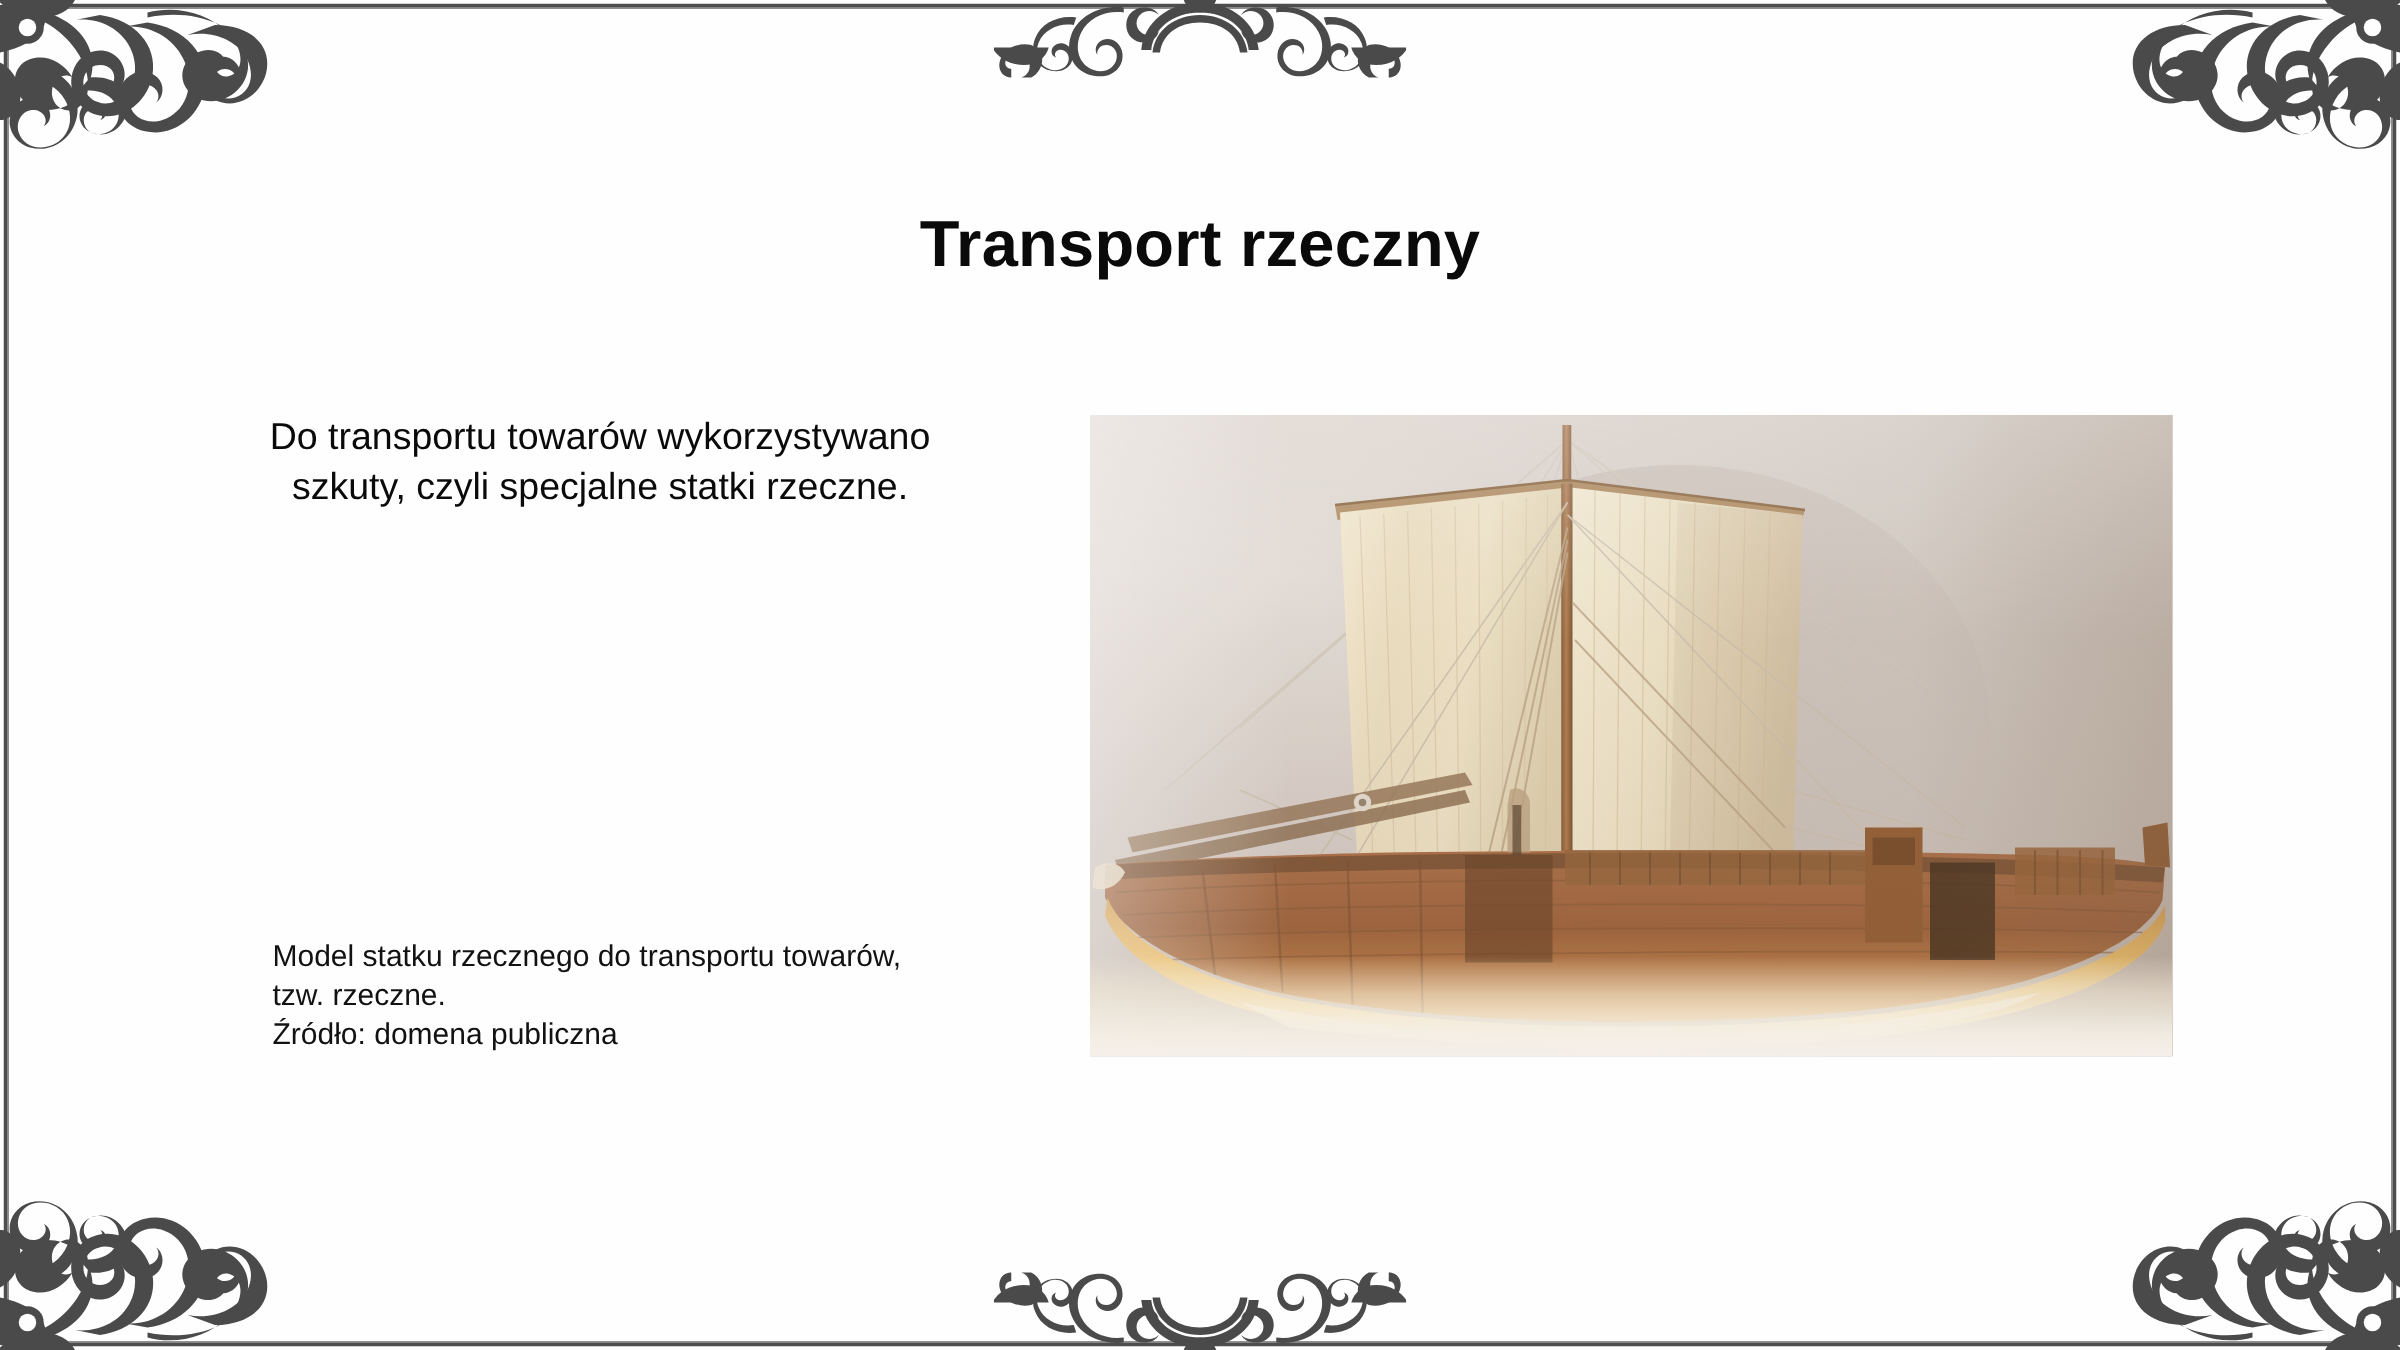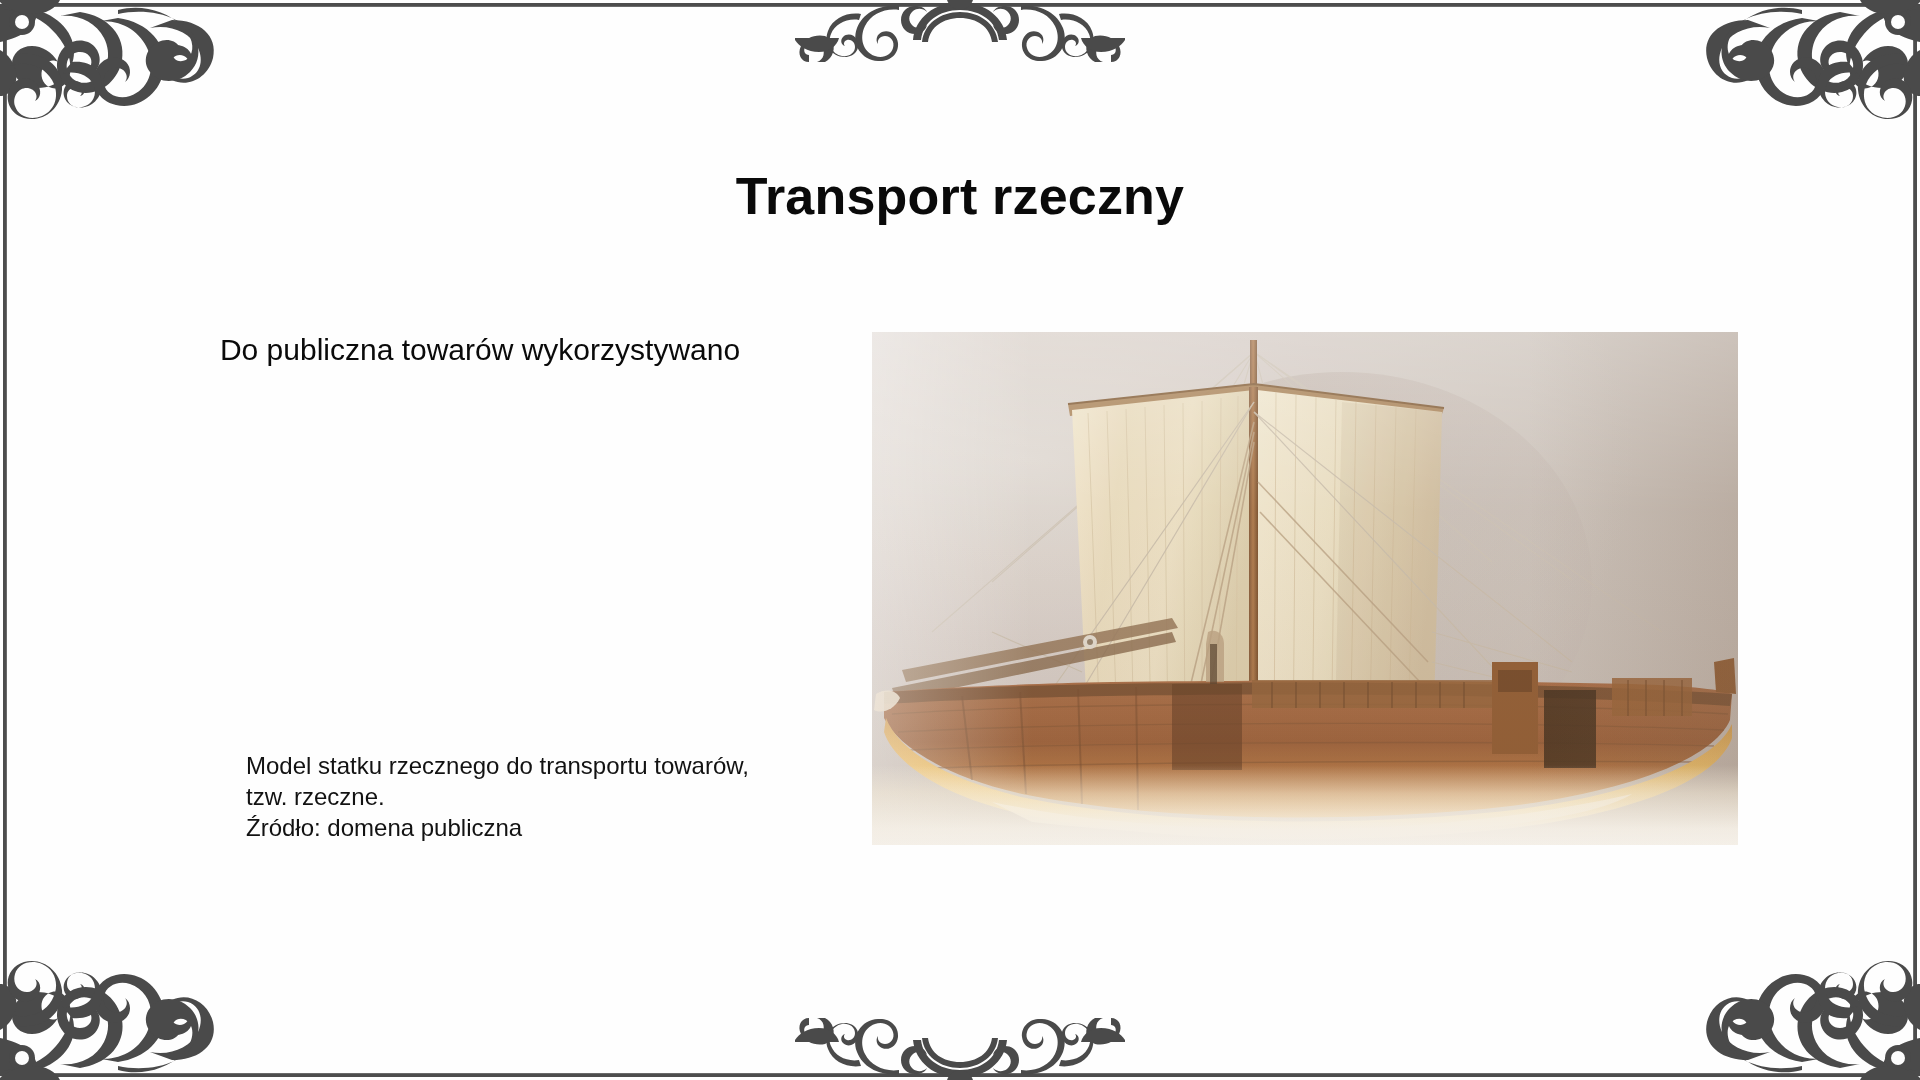--- a/index.html
+++ b/index.html
@@ -67,21 +67,21 @@
   
   #caption{
     position:absolute;
     left:218px;top:750px;
     width:640px;
     text-align:left;
     font-size:24px;
     line-height:1.30;
     color:#121212;
   }
-  #caption .ln{display:block;margin-left:28px;}
+  #caption .ln{display:block;}
 
   
   #photo{
     position:absolute;
     left:872px;top:332px;
     width:866px;height:513px;
     overflow:hidden;
     background:#cfc6bf;
   }
   .ph-wall{
@@ -233,21 +233,22 @@
         <path d="M300 36 C310 34 320 38 324 46 C328 54 324 62 316 62 L316 55 C320 55 322 51 320 47 C317 42 309 41 304 46 C299 51 301 60 308 62 L300 62 C292 58 289 48 293 40 Z"></path>
         <path d="M330 38 L286 38 C288 46 296 52 306 52 C318 52 326 46 330 40 Z"></path>
         <path d="M152 0 L178 0 C176 6 170 10 165 10 C160 10 154 6 152 0 Z"></path>
       </g>
     </svg>
   </div>
 
   <h1 id="title">Transport rzeczny</h1>
 
   <div id="body-text">
-    <span class="ln">Do publiczna towarów wykorzystywano</span>
+    <span class="ln">Do transportu towarów wykorzystywano</span>
+    <span class="ln">szkuty, czyli specjalne statki rzeczne.</span>
   </div>
 
   <div id="caption">
     <span class="ln">Model statku rzecznego do transportu towarów,</span>
     <span class="ln">tzw. rzeczne.</span>
     <span class="ln">Źródło: domena publiczna</span>
   </div>
 
   <div id="photo">
     <div class="ph-wall"></div>

